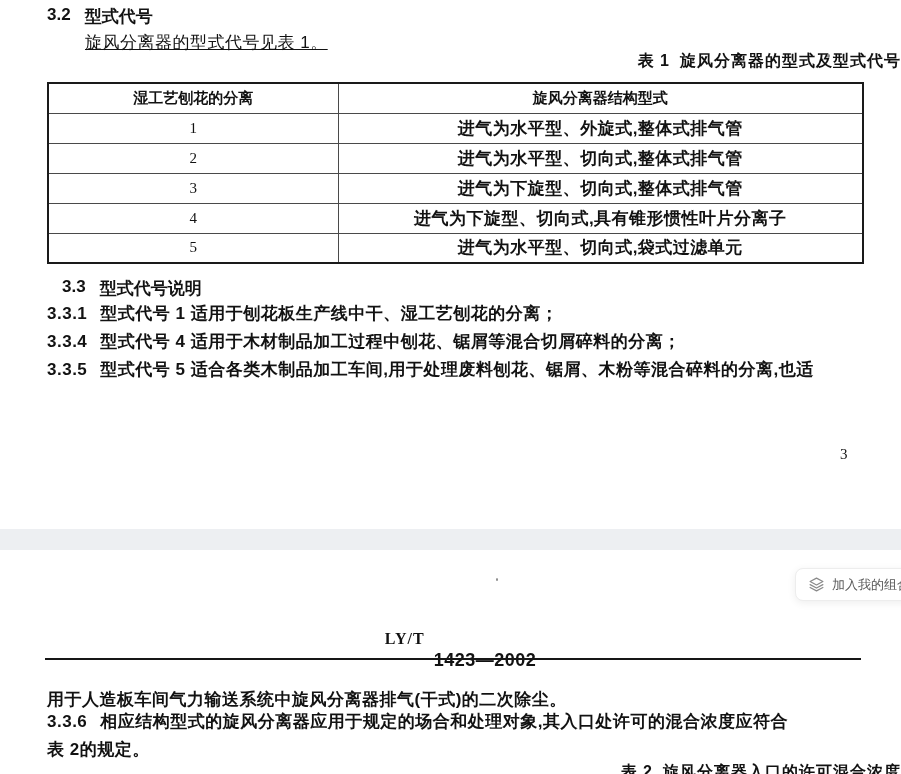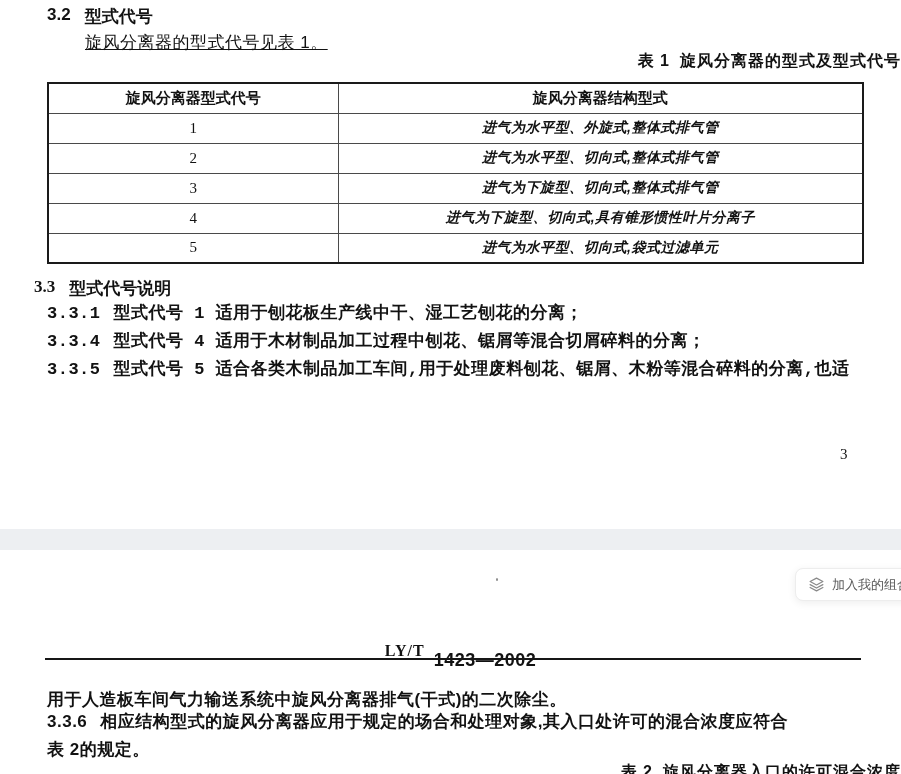--- a/index.html
+++ b/index.html
@@ -22,45 +22,45 @@
     border-collapse:collapse; table-layout:fixed;
     width:815px; border:2px solid #1a1a1a;
   }
   table.std-table td, table.std-table th {
     border:1px solid #4a4a4a; height:30px;
     text-align:center; vertical-align:middle;
     overflow:hidden; white-space:nowrap;
   }
   table.std-table th { font-size:15px; font-weight:700; }
   td.code-cell { font-family:"Liberation Serif","DejaVu Serif",serif; font-size:15px; font-weight:400; }
-  td.desc-cell { font-size:14px; font-weight:600; letter-spacing:0.5px;font-style:italic; }
+  td.desc-cell { font-size:17px; font-weight:600; letter-spacing:0.5px; }
 
   .items-list { line-height:28px; font-size:17px; letter-spacing:0.5px; white-space:nowrap; }
-  .item-line { display:block;font-family:Liberation Mono, monospace; }
+  .item-line { display:block; }
   .item-no { font-weight:700; display:inline-block; margin-right:13px; }
   .item-text { font-weight:600; }
 
   .page-num { font-family:"Liberation Serif","DejaVu Serif",serif; font-size:15px; }
 
   
   .page-gap-band { left:0; width:901px; }
 
   
   .add-btn {
     display:flex; align-items:center; gap:7px;
     height:33px; padding:0 14px 0 12px;
     background:#ffffff; border:1px solid #ededed; border-radius:8px;
     box-shadow:0 2px 8px rgba(0,0,0,0.07);
     font-size:13px; color:#595959; white-space:nowrap;
     cursor:pointer; font-family:inherit;
   }
   .add-btn svg { flex:0 0 auto; }
 
   
-  .std-header { width:100%; display:flex; justify-content:center; align-items:center; gap:9px;padding-left:20px; }
+  .std-header { width:100%; display:flex; justify-content:center; align-items:flex-start; gap:9px;padding-left:20px; }
   .std-header .prefix { font-family:"Liberation Serif","DejaVu Serif",serif; font-size:16px; font-weight:700; letter-spacing:1px; }
   .std-header .number { font-size:18px; font-weight:700; letter-spacing:0.5px;margin-top:20px; }
   .header-rule { height:2px; background:#161616; }
   .body-line { font-size:17px; font-weight:600; letter-spacing:0.5px; white-space:nowrap; }
 
   .speck { background:#8a8a8a; border-radius:50%; }
 </style>
 </head>
 <body>
 
@@ -77,21 +77,21 @@
     <span>表 1</span><span class="caption-gap"></span><span>旋风分离器的型式及型式代号</span>
   </div>
 
   <table class="std-table abs" style="top:82px; left:47px;">
     <colgroup>
         <col style="width:290px">
         <col style="width:525px">
       </colgroup>
     <tbody>
         <tr>
-      <th>旋风分离器型式代号</th>
+      <th>湿工艺刨花的分离</th>
       <th>旋风分离器结构型式</th>
     </tr>
     <tr>
       <td class="code-cell">1</td>
       <td class="desc-cell">进气为水平型、外旋式,整体式排气管</td>
     </tr>
     <tr>
       <td class="code-cell">2</td>
       <td class="desc-cell">进气为水平型、切向式,整体式排气管</td>
     </tr>
@@ -103,21 +103,21 @@
       <td class="code-cell">4</td>
       <td class="desc-cell">进气为下旋型、切向式,具有锥形惯性叶片分离子</td>
     </tr>
     <tr>
       <td class="code-cell">5</td>
       <td class="desc-cell">进气为水平型、切向式,袋式过滤单元</td>
     </tr>
   </tbody>
     </table>
 
-  <div class="abs sec-heading" style="top:277px; left:34px;font-family:Liberation Serif, serif;">
+  <div class="abs sec-heading" style="top:277px; left:62px;">
     <span>3.3</span>
     <span>型式代号说明</span>
   </div>
 
   <div class="abs items-list" style="top:300px; left:47px;">
     <span class="item-line">
       <span class="item-no">3.3.1</span><span class="item-text">型式代号 1 适用于刨花板生产线中干、湿工艺刨花的分离；</span>
     </span>
     <span class="item-line">
       <span class="item-no">3.3.4</span><span class="item-text">型式代号 4 适用于木材制品加工过程中刨花、锯屑等混合切屑碎料的分离；</span>

